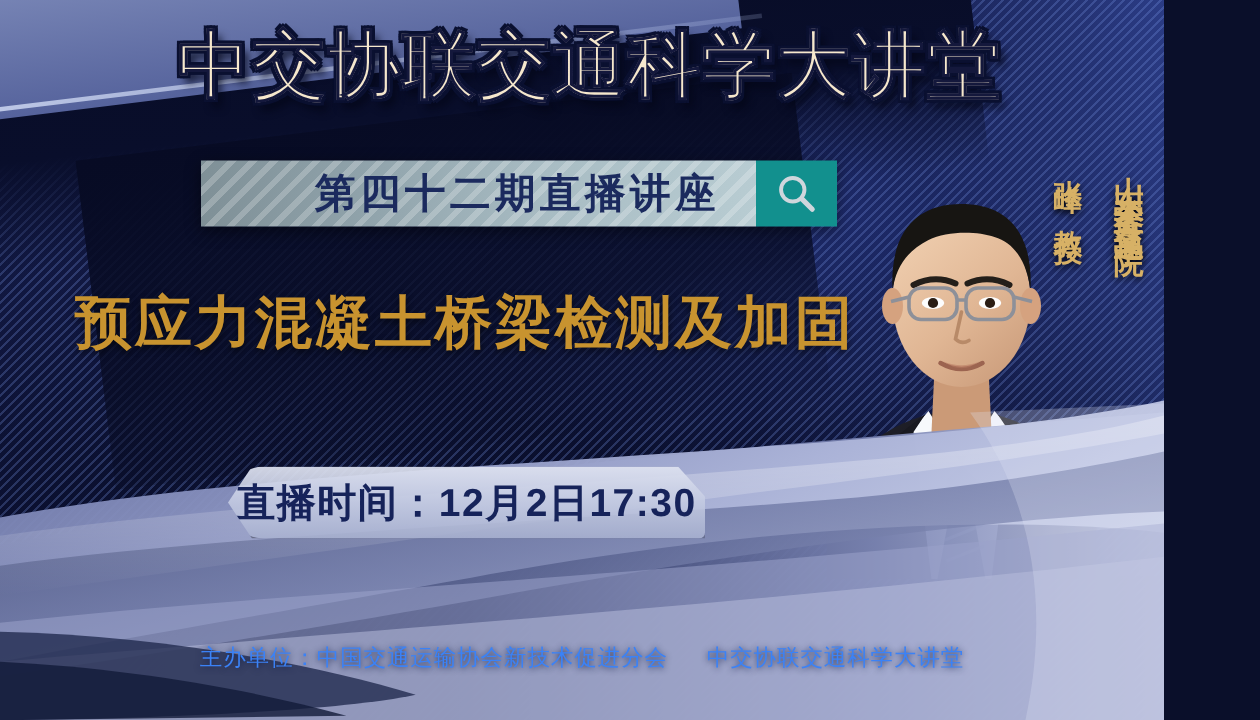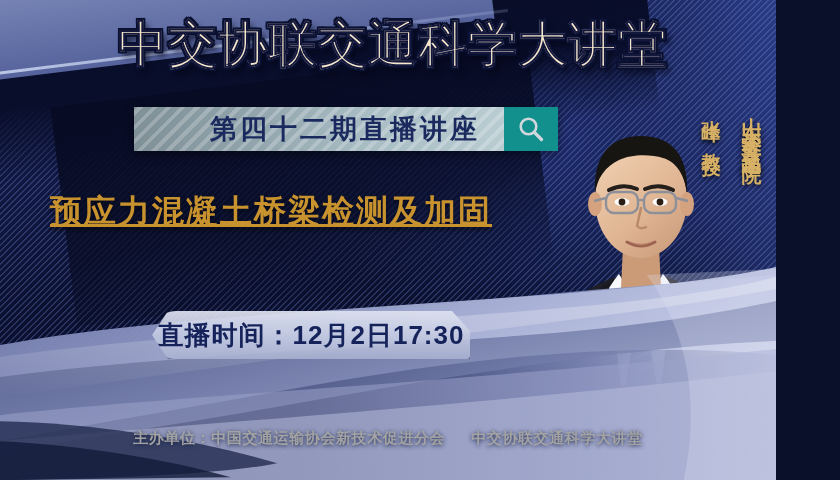--- a/index.html
+++ b/index.html
@@ -117,25 +117,24 @@
   .banner-icon{
     width:54px;flex:0 0 54px;
     background:#12908e;
     display:flex;align-items:center;justify-content:center;
   }
   .banner-icon svg{display:block;}
 
   
   .topic{
     position:absolute;left:50px;top:190px;
-    font-size:32px;font-weight:bold;
+    font-size:38px;font-weight:bold;
     color:#c8932f;
     letter-spacing:2px;white-space:nowrap;
     text-shadow:0 2px 5px rgba(0,0,0,.55);
-    text-decoration:underline;
   }
 
   
   .timepill{
     position:absolute;left:152px;top:311px;width:318px;height:48px;
     background:linear-gradient(180deg,rgba(222,226,240,.93) 0%,rgba(196,203,226,.90) 48%,rgba(168,177,208,.88) 100%);
     -webkit-clip-path:polygon(0 50%,14px 0,298px 0,318px 18px,318px 100%,300px 100%,280px 100%,14px 100%);
     clip-path:polygon(0 50%,16px 0,300px 0,318px 20px,318px 100%,16px 100%);
     border-radius:24px 4px 4px 24px;
     display:flex;align-items:center;justify-content:center;
@@ -156,21 +155,21 @@
     text-shadow:0 2px 5px rgba(0,0,0,.7);
     white-space:pre;
   }
   .vtext-affil{right:10px;top:102px;font-size:20px;}
   .vtext-name{right:52px;top:104px;font-size:19px;}
 
   
   .footer{
     position:absolute;left:0;right:0;top:424px;height:28px;
     display:flex;align-items:center;justify-content:center;
-    color:#a3a3a3;font-size:15px;font-weight:bold;letter-spacing:.6px;
+    color:#3b82f6;font-size:15px;font-weight:normal;letter-spacing:.6px;
     white-space:nowrap;
     text-shadow:0 1px 4px rgba(20,30,70,.9);
   }
   .footer-gap{display:inline-block;width:26px;}
 </style>
 </head>
 <body>
 
 <div id="poster">
 

